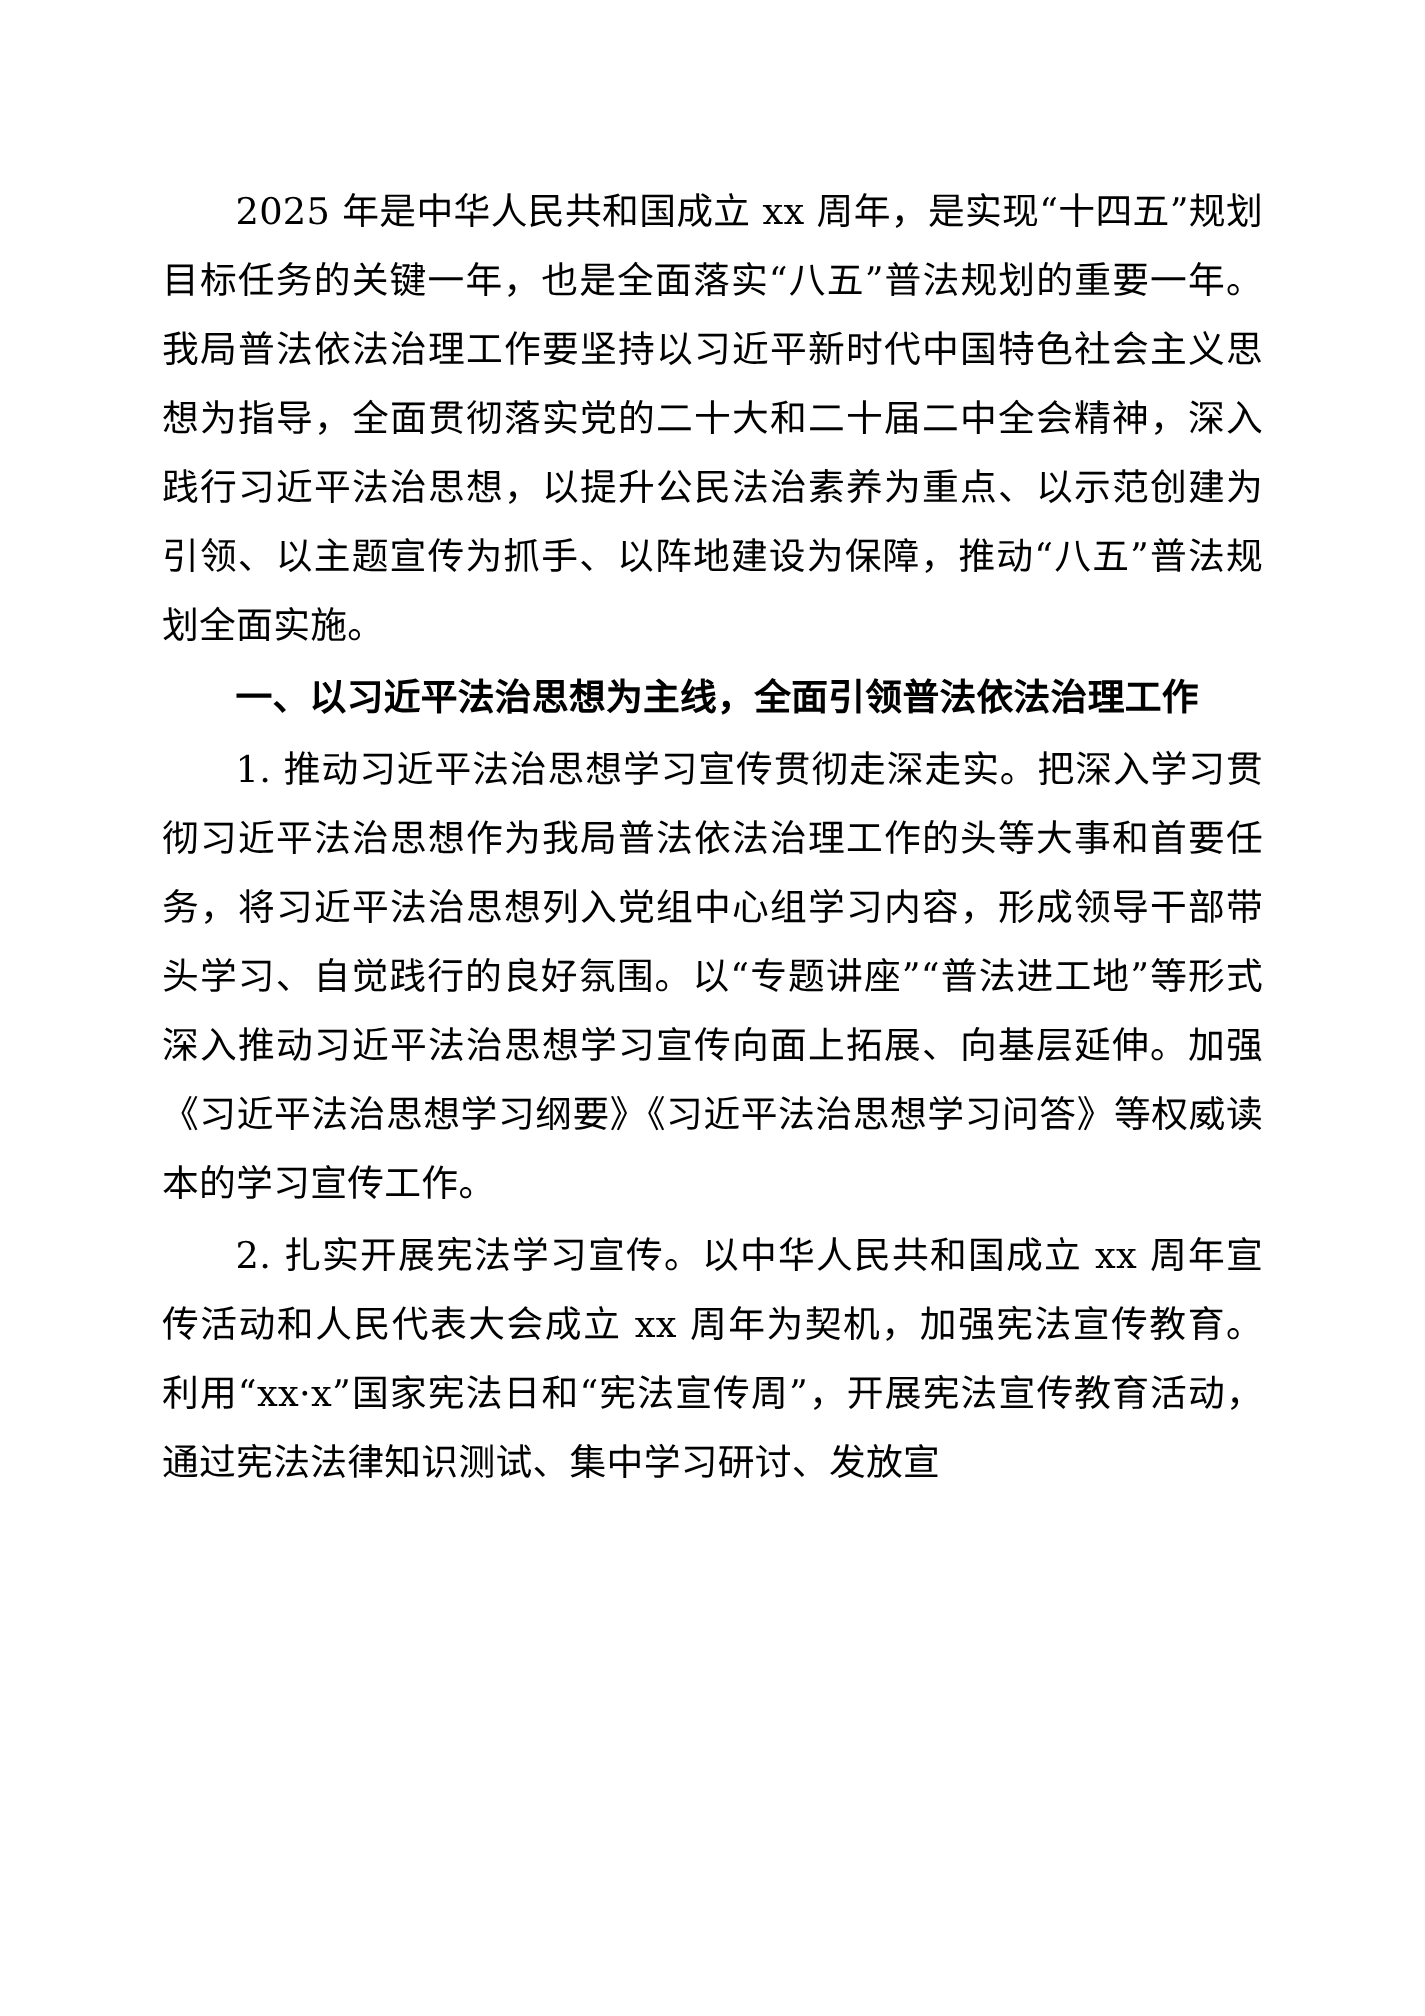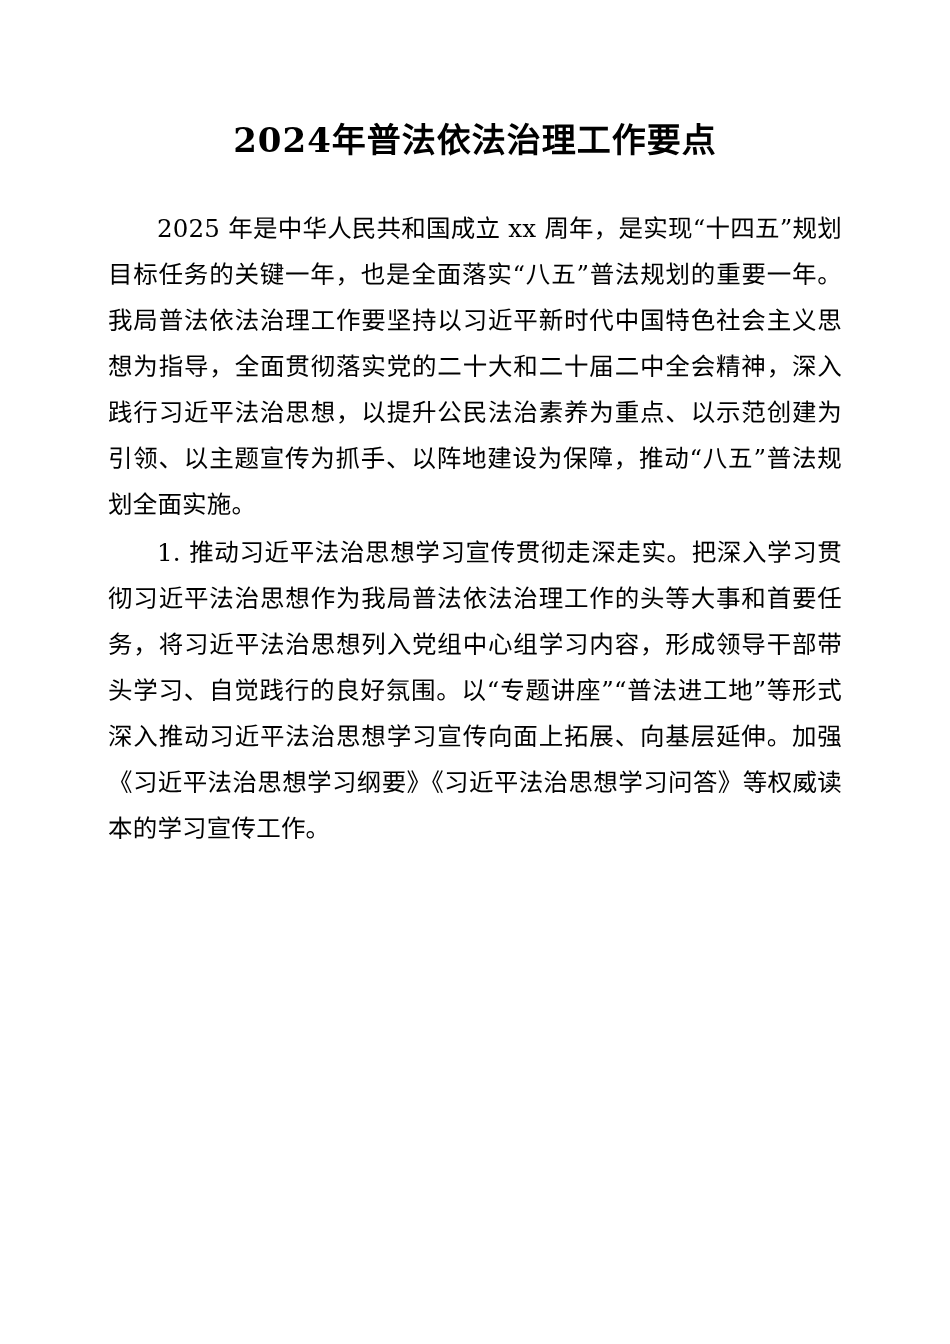--- a/index.html
+++ b/index.html
@@ -40,17 +40,18 @@
     letter-spacing: 0.2px;
   }
   .para.heading {
     font-weight: bold;
   }
 </style>
 </head>
 <body>
 
 <div class="page">
-  <h1 class="doc-title">2024年普法依法治理工作要点</h1>
 
   <p class="para">2025 年是中华人民共和国成立 xx 周年，是实现“十四五”规划目标任务的关键一年，也是全面落实“八五”普法规划的重要一年。我局普法依法治理工作要坚持以习近平新时代中国特色社会主义思想为指导，全面贯彻落实党的二十大和二十届二中全会精神，深入践行习近平法治思想，以提升公民法治素养为重点、以示范创建为引领、以主题宣传为抓手、以阵地建设为保障，推动“八五”普法规划全面实施。</p>
+  <p class="para heading">一、以习近平法治思想为主线，全面引领普法依法治理工作</p>
   <p class="para">1. 推动习近平法治思想学习宣传贯彻走深走实。把深入学习贯彻习近平法治思想作为我局普法依法治理工作的头等大事和首要任务，将习近平法治思想列入党组中心组学习内容，形成领导干部带头学习、自觉践行的良好氛围。以“专题讲座”“普法进工地”等形式深入推动习近平法治思想学习宣传向面上拓展、向基层延伸。加强《习近平法治思想学习纲要》《习近平法治思想学习问答》等权威读本的学习宣传工作。</p>
+  <p class="para">2. 扎实开展宪法学习宣传。以中华人民共和国成立 xx 周年宣传活动和人民代表大会成立 xx 周年为契机，加强宪法宣传教育。利用“xx·x”国家宪法日和“宪法宣传周”，开展宪法宣传教育活动，通过宪法法律知识测试、集中学习研讨、发放宣</p>
 </div>
 
 </body></html>

